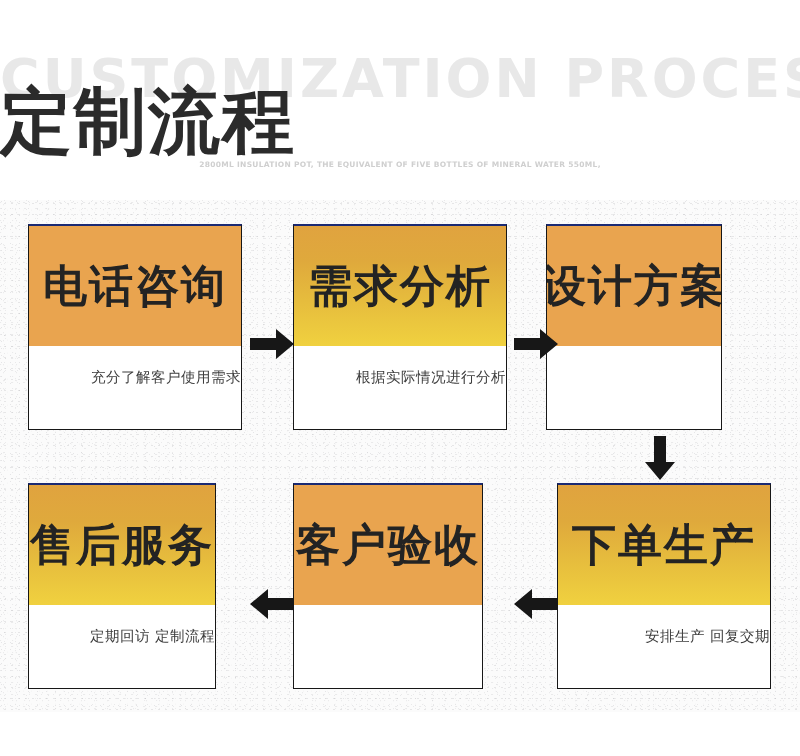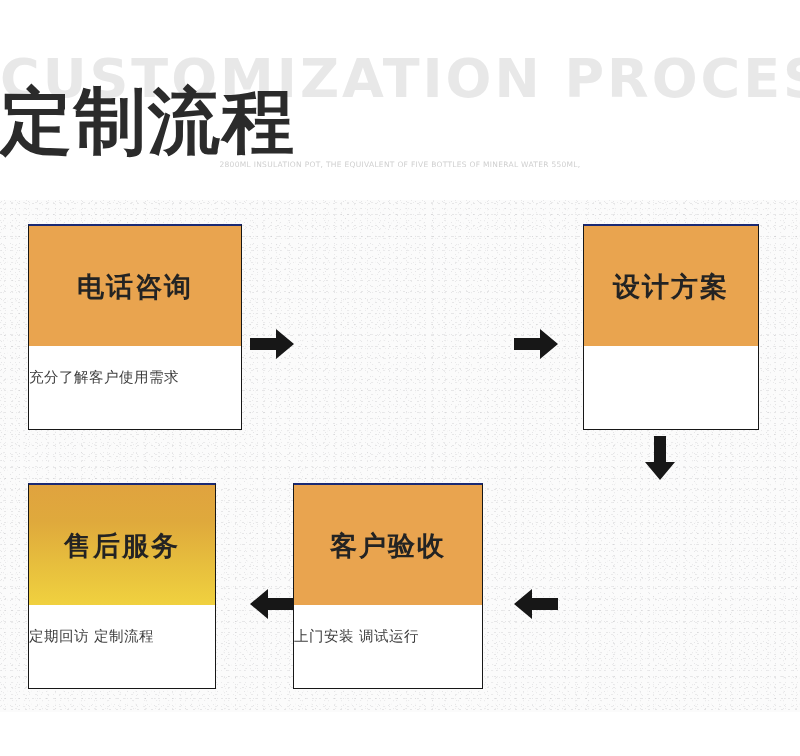--- a/index.html
+++ b/index.html
@@ -56,21 +56,21 @@
     position: absolute;
     left: 0;
     top: 158px;
     width: 800px;
     text-align: center;
     font-size: 7.5px;
     color: #cfcfcf;
     letter-spacing: 0.3px;
     line-height: 1.8;
   }
-  .subtitle div { white-space: nowrap; }
+  .subtitle div { white-space: nowrap; font-weight: bold; }
 
   
   .noise-band {
     position: absolute;
     left: 0;
     top: 200px;
     width: 800px;
     height: 512px;
     background-color: #fbfbfb;
     background-image:
@@ -97,32 +97,32 @@
   .box-head {
     position: relative;
     height: 120px;
     display: flex;
     align-items: center;
     justify-content: center;
   }
   .box-head.solid { background: #e9a44f; }
   .box-head.grad  { background: linear-gradient(to bottom, #e0a33f 0%, #dfa93c 30%, #e6bc3d 62%, #f0d13f 100%); }
   .box-title {
-    font-size: 27px;
+    font-size: 44px;
     font-weight: bold;
     color: #232323;
     letter-spacing: 2px;
     line-height: 1;
     white-space: nowrap;
   }
   .box-body {
     height: 62px;
     display: flex;
     align-items: center;
-    justify-content: flex-start;
+    justify-content: flex-end;
     background: #ffffff;
   }
   .box-desc {
     font-size: 14.5px;
     color: #3d3d3d;
     letter-spacing: 0.5px;
     white-space: nowrap;
   }
 
   
@@ -149,35 +149,48 @@
 
   <div class="box" style="left:28px;  top:224px; width:214px; height:206px;">
     <div class="box-head solid">
       <span class="box-title">电话咨询</span>
     </div>
     <div class="box-body">
       <span class="box-desc">充分了解客户使用需求</span>
     </div>
   </div>
 
-
-  <div class="box" style="left:583px; top:224px; width:176px; height:206px;">
+  <div class="box" style="left:293px; top:224px; width:214px; height:206px;">
+    <div class="box-head grad">
+      <span class="box-title">需求分析</span>
+    </div>
+    <div class="box-body">
+      <span class="box-desc">根据实际情况进行分析</span>
+    </div>
+  </div>
+
+  <div class="box" style="left:546px; top:224px; width:176px; height:206px;">
     <div class="box-head solid">
       <span class="box-title">设计方案</span>
     </div>
   </div>
 
+  <div class="box" style="left:557px; top:483px; width:214px; height:206px;">
+    <div class="box-head grad">
+      <span class="box-title">下单生产</span>
+    </div>
+    <div class="box-body">
+      <span class="box-desc">安排生产  回复交期</span>
+    </div>
+  </div>
 
   <div class="box" style="left:293px; top:483px; width:190px; height:206px;">
     <div class="box-head solid">
       <span class="box-title">客户验收</span>
     </div>
-    <div class="box-body">
-      <span class="box-desc">上门安装  调试运行</span>
-    </div>
   </div>
 
   <div class="box" style="left:28px;  top:483px; width:188px; height:206px;">
     <div class="box-head grad">
       <span class="box-title">售后服务</span>
     </div>
     <div class="box-body">
       <span class="box-desc">定期回访  定制流程</span>
     </div>
   </div>

